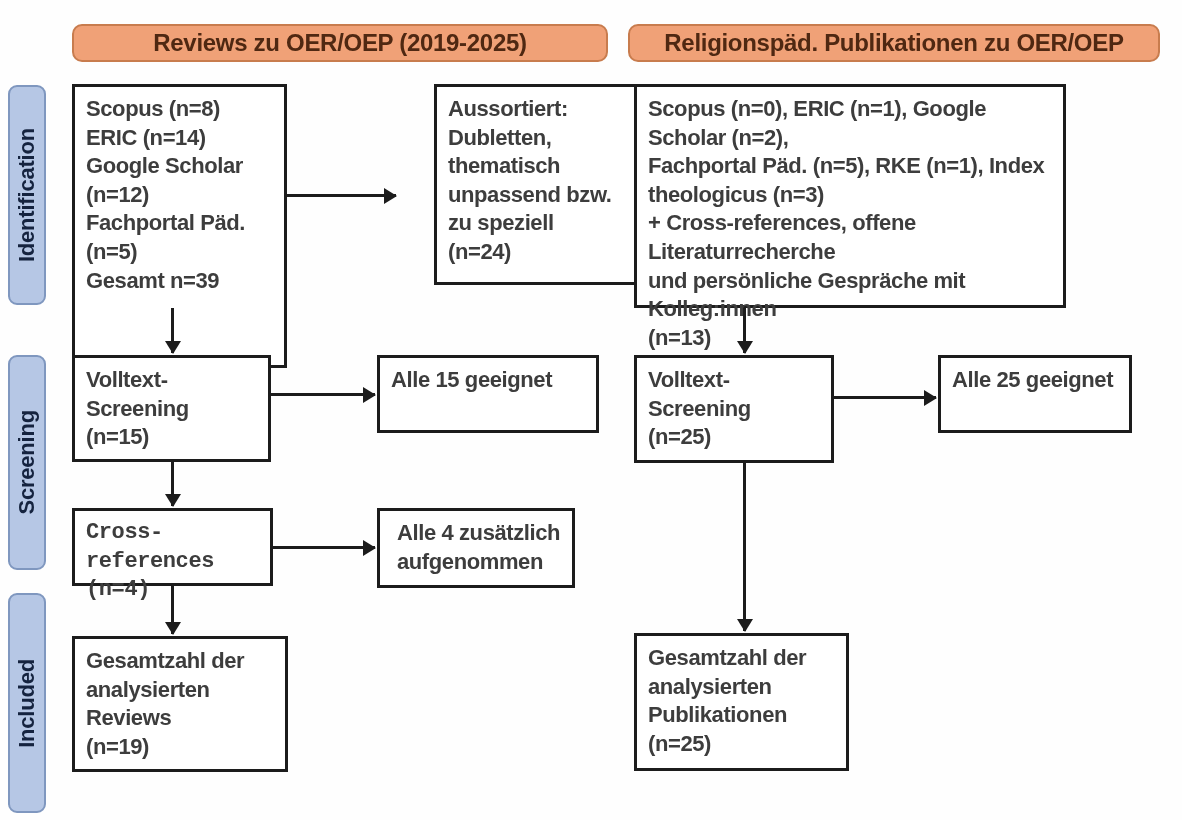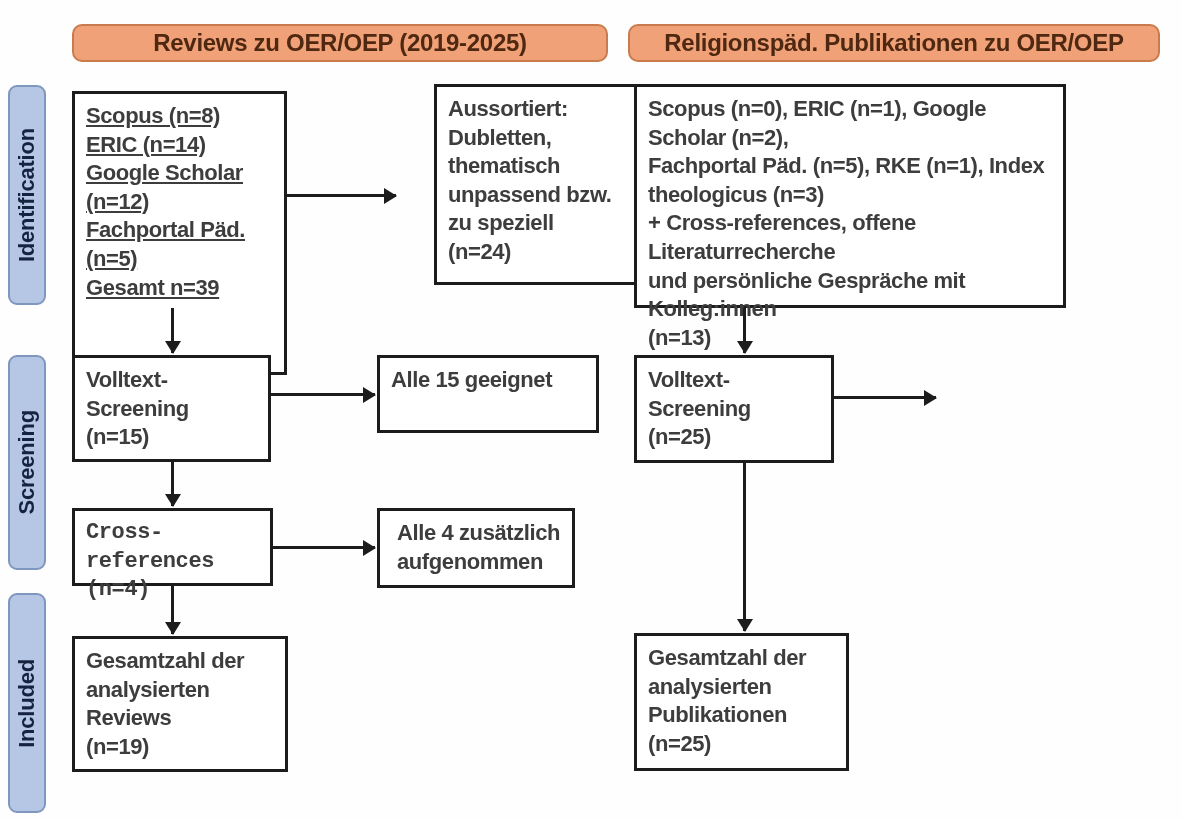--- a/index.html
+++ b/index.html
@@ -72,21 +72,21 @@
     background:#ffffff;
     border:3px solid var(--box-border);
     color:var(--box-text);
     font-size:22px;
     font-weight:600;
     letter-spacing:-0.4px;
     line-height:1.3;
     padding:8px 11px;
     white-space:pre-line;
   }
-  #box-l-id{left:72px;top:91px;width:215px;height:284px;text-decoration:underline;}
+  #box-l-id{left:72px;top:84px;width:215px;height:284px;}
   #box-l-excluded{left:398px;top:84px;width:249px;height:201px;margin-left:36px;}
   #box-l-fulltext{left:72px;top:355px;width:199px;height:107px;}
   #box-l-fulltext-result{left:377px;top:355px;width:222px;height:78px;}
   #box-l-crossref{left:72px;top:508px;width:201px;height:78px;font-family:Liberation Mono, monospace;}
   #box-l-crossref-result{left:377px;top:508px;width:198px;height:80px;padding-left:17px;}
   #box-l-included{left:72px;top:636px;width:216px;height:136px;}
   #box-r-id{left:634px;top:84px;width:432px;height:224px;}
   #box-r-fulltext{left:634px;top:355px;width:200px;height:108px;}
   #box-r-fulltext-result{left:938px;top:355px;width:194px;height:78px;}
   #box-r-included{left:634px;top:633px;width:215px;height:138px;}
@@ -172,20 +172,21 @@
   <div class="fbox" id="box-r-id">Scopus (n=0), ERIC (n=1), Google Scholar (n=2),
 Fachportal Päd. (n=5), RKE (n=1), Index
 theologicus (n=3)
 + Cross-references, offene Literaturrecherche
 und persönliche Gespräche mit Kolleg:innen
 (n=13)
 Gesamt n=25</div>
   <div class="fbox" id="box-r-fulltext">Volltext-
 Screening
 (n=25)</div>
+  <div class="fbox" id="box-r-fulltext-result">Alle 25 geeignet</div>
   <div class="fbox" id="box-r-included">Gesamtzahl der
 analysierten
 Publikationen
 (n=25)</div>
 
   <div class="arrow arrow-v" id="arrow-l-id-down"></div>
   <div class="arrow arrow-h" id="arrow-l-id-right"></div>
   <div class="arrow arrow-h" id="arrow-l-fulltext-right"></div>
   <div class="arrow arrow-v" id="arrow-l-fulltext-down"></div>
   <div class="arrow arrow-h" id="arrow-l-crossref-right"></div>

